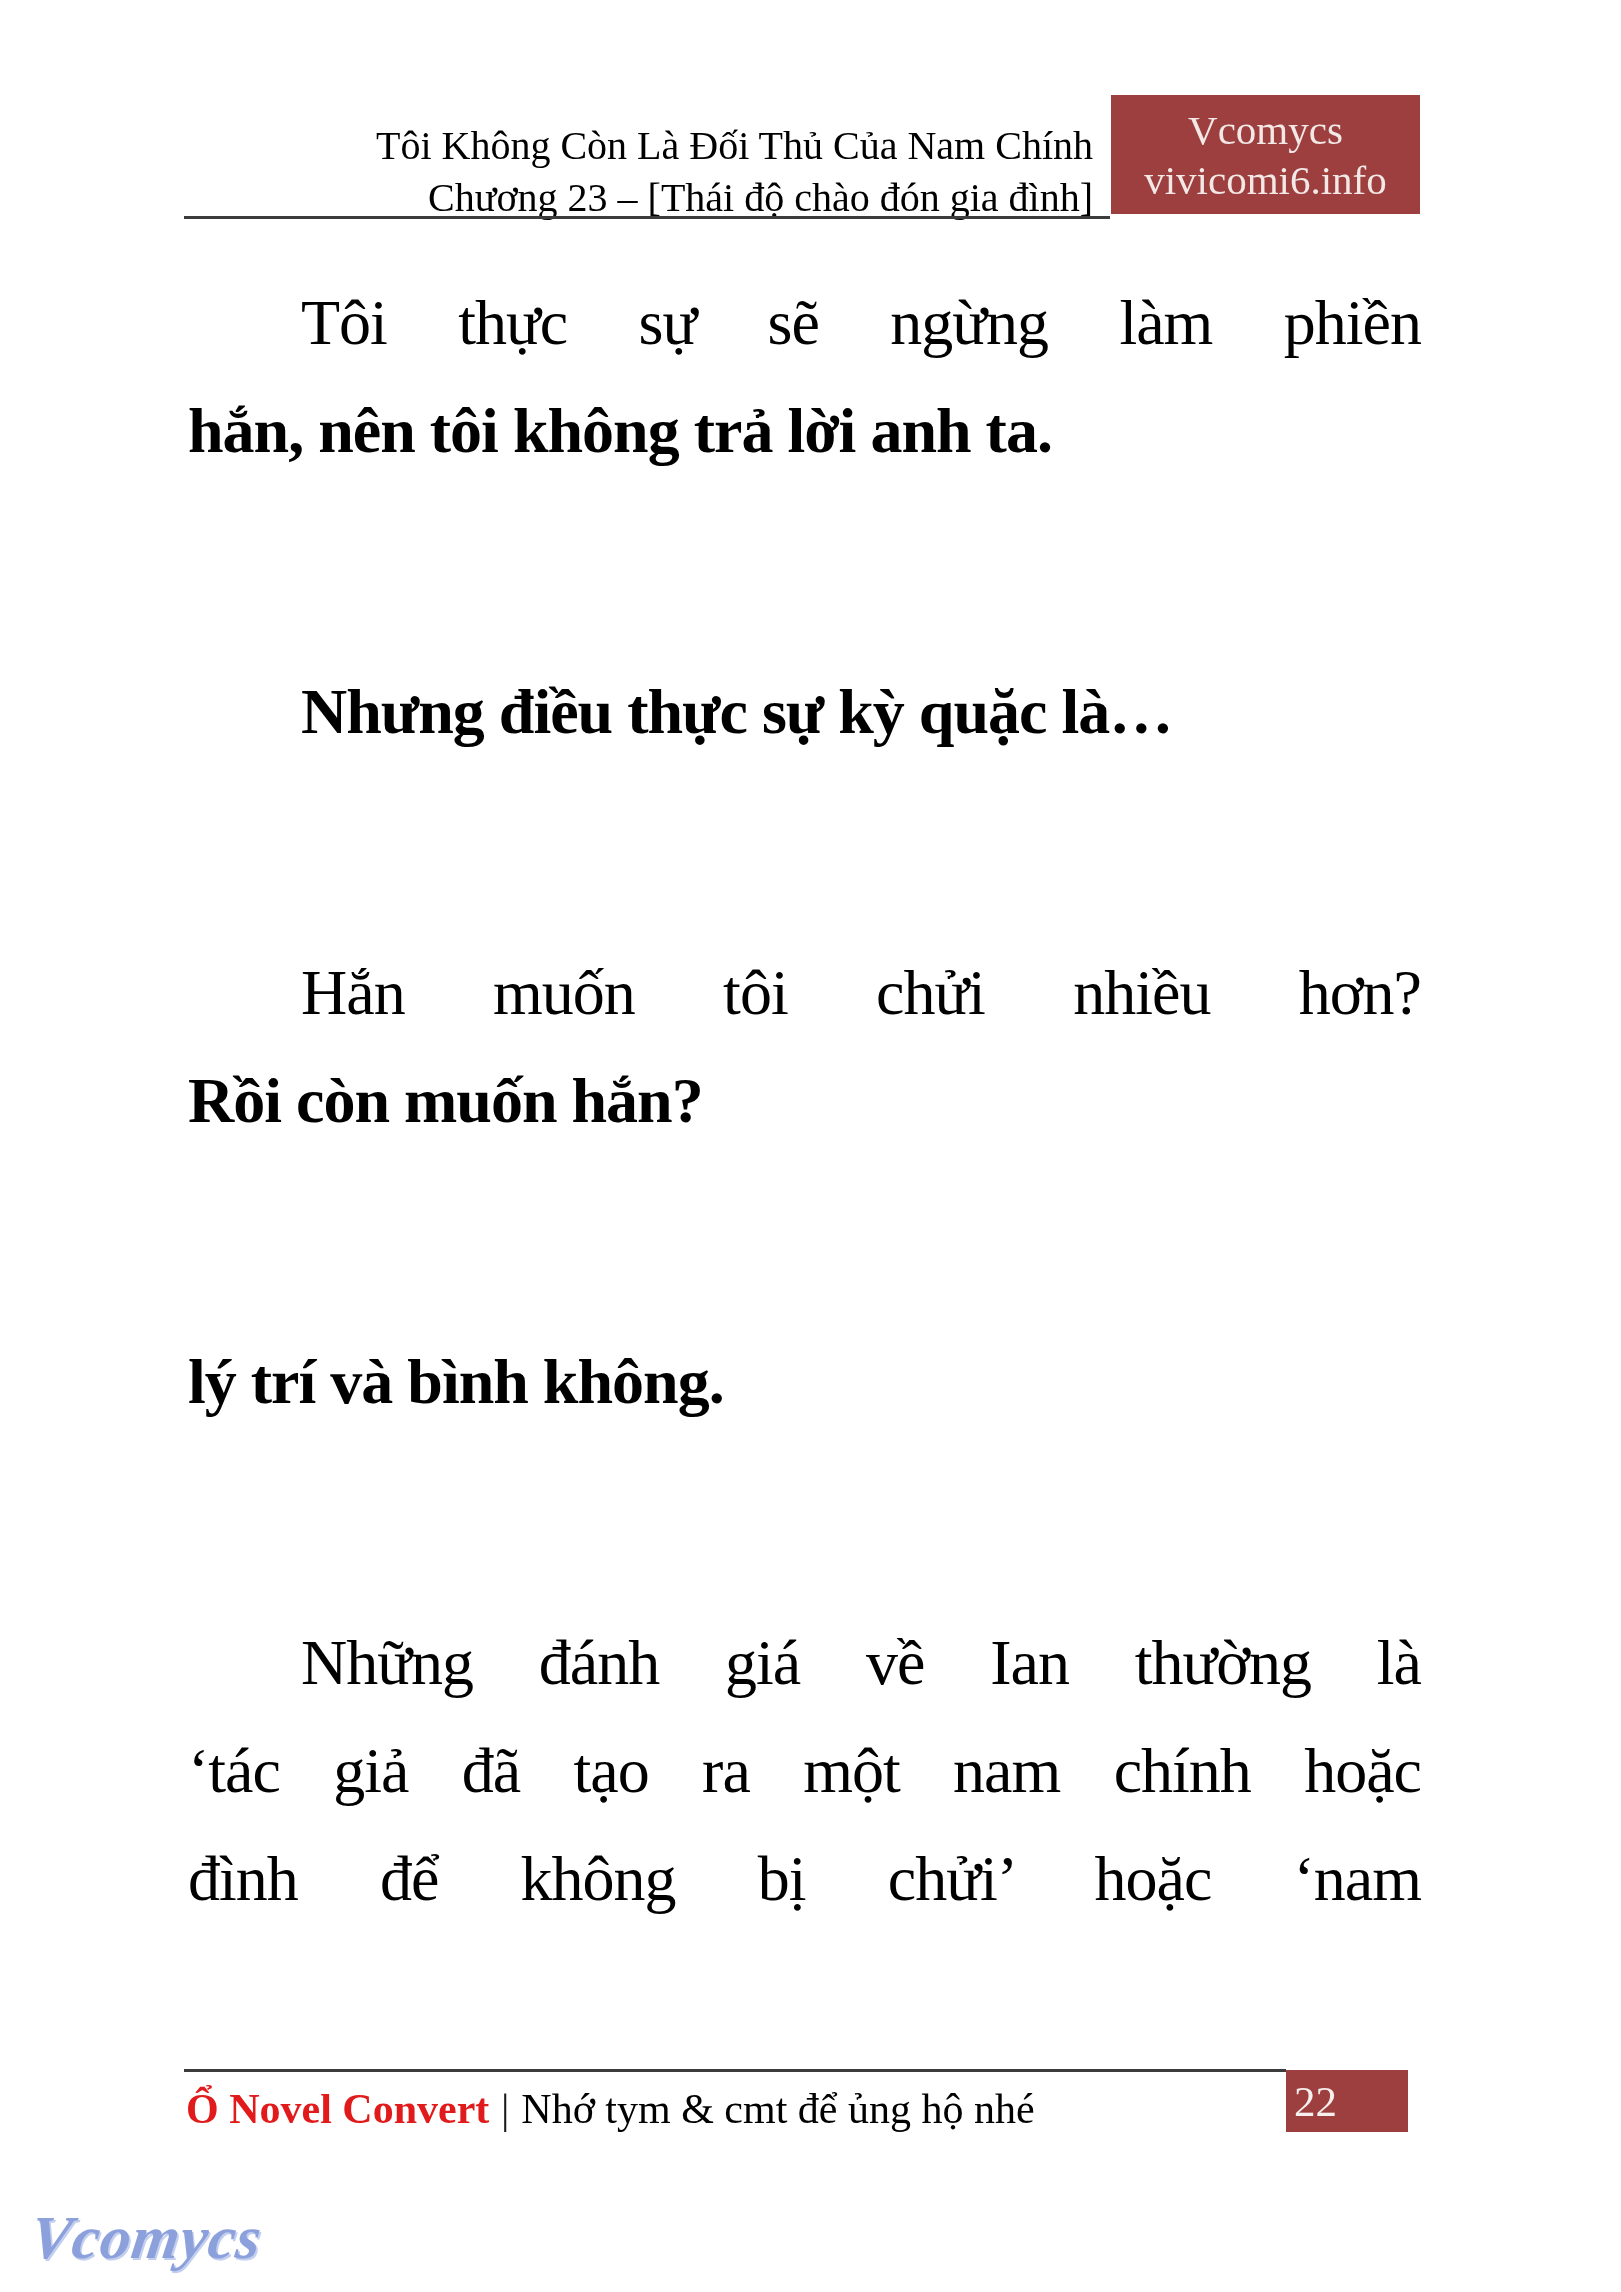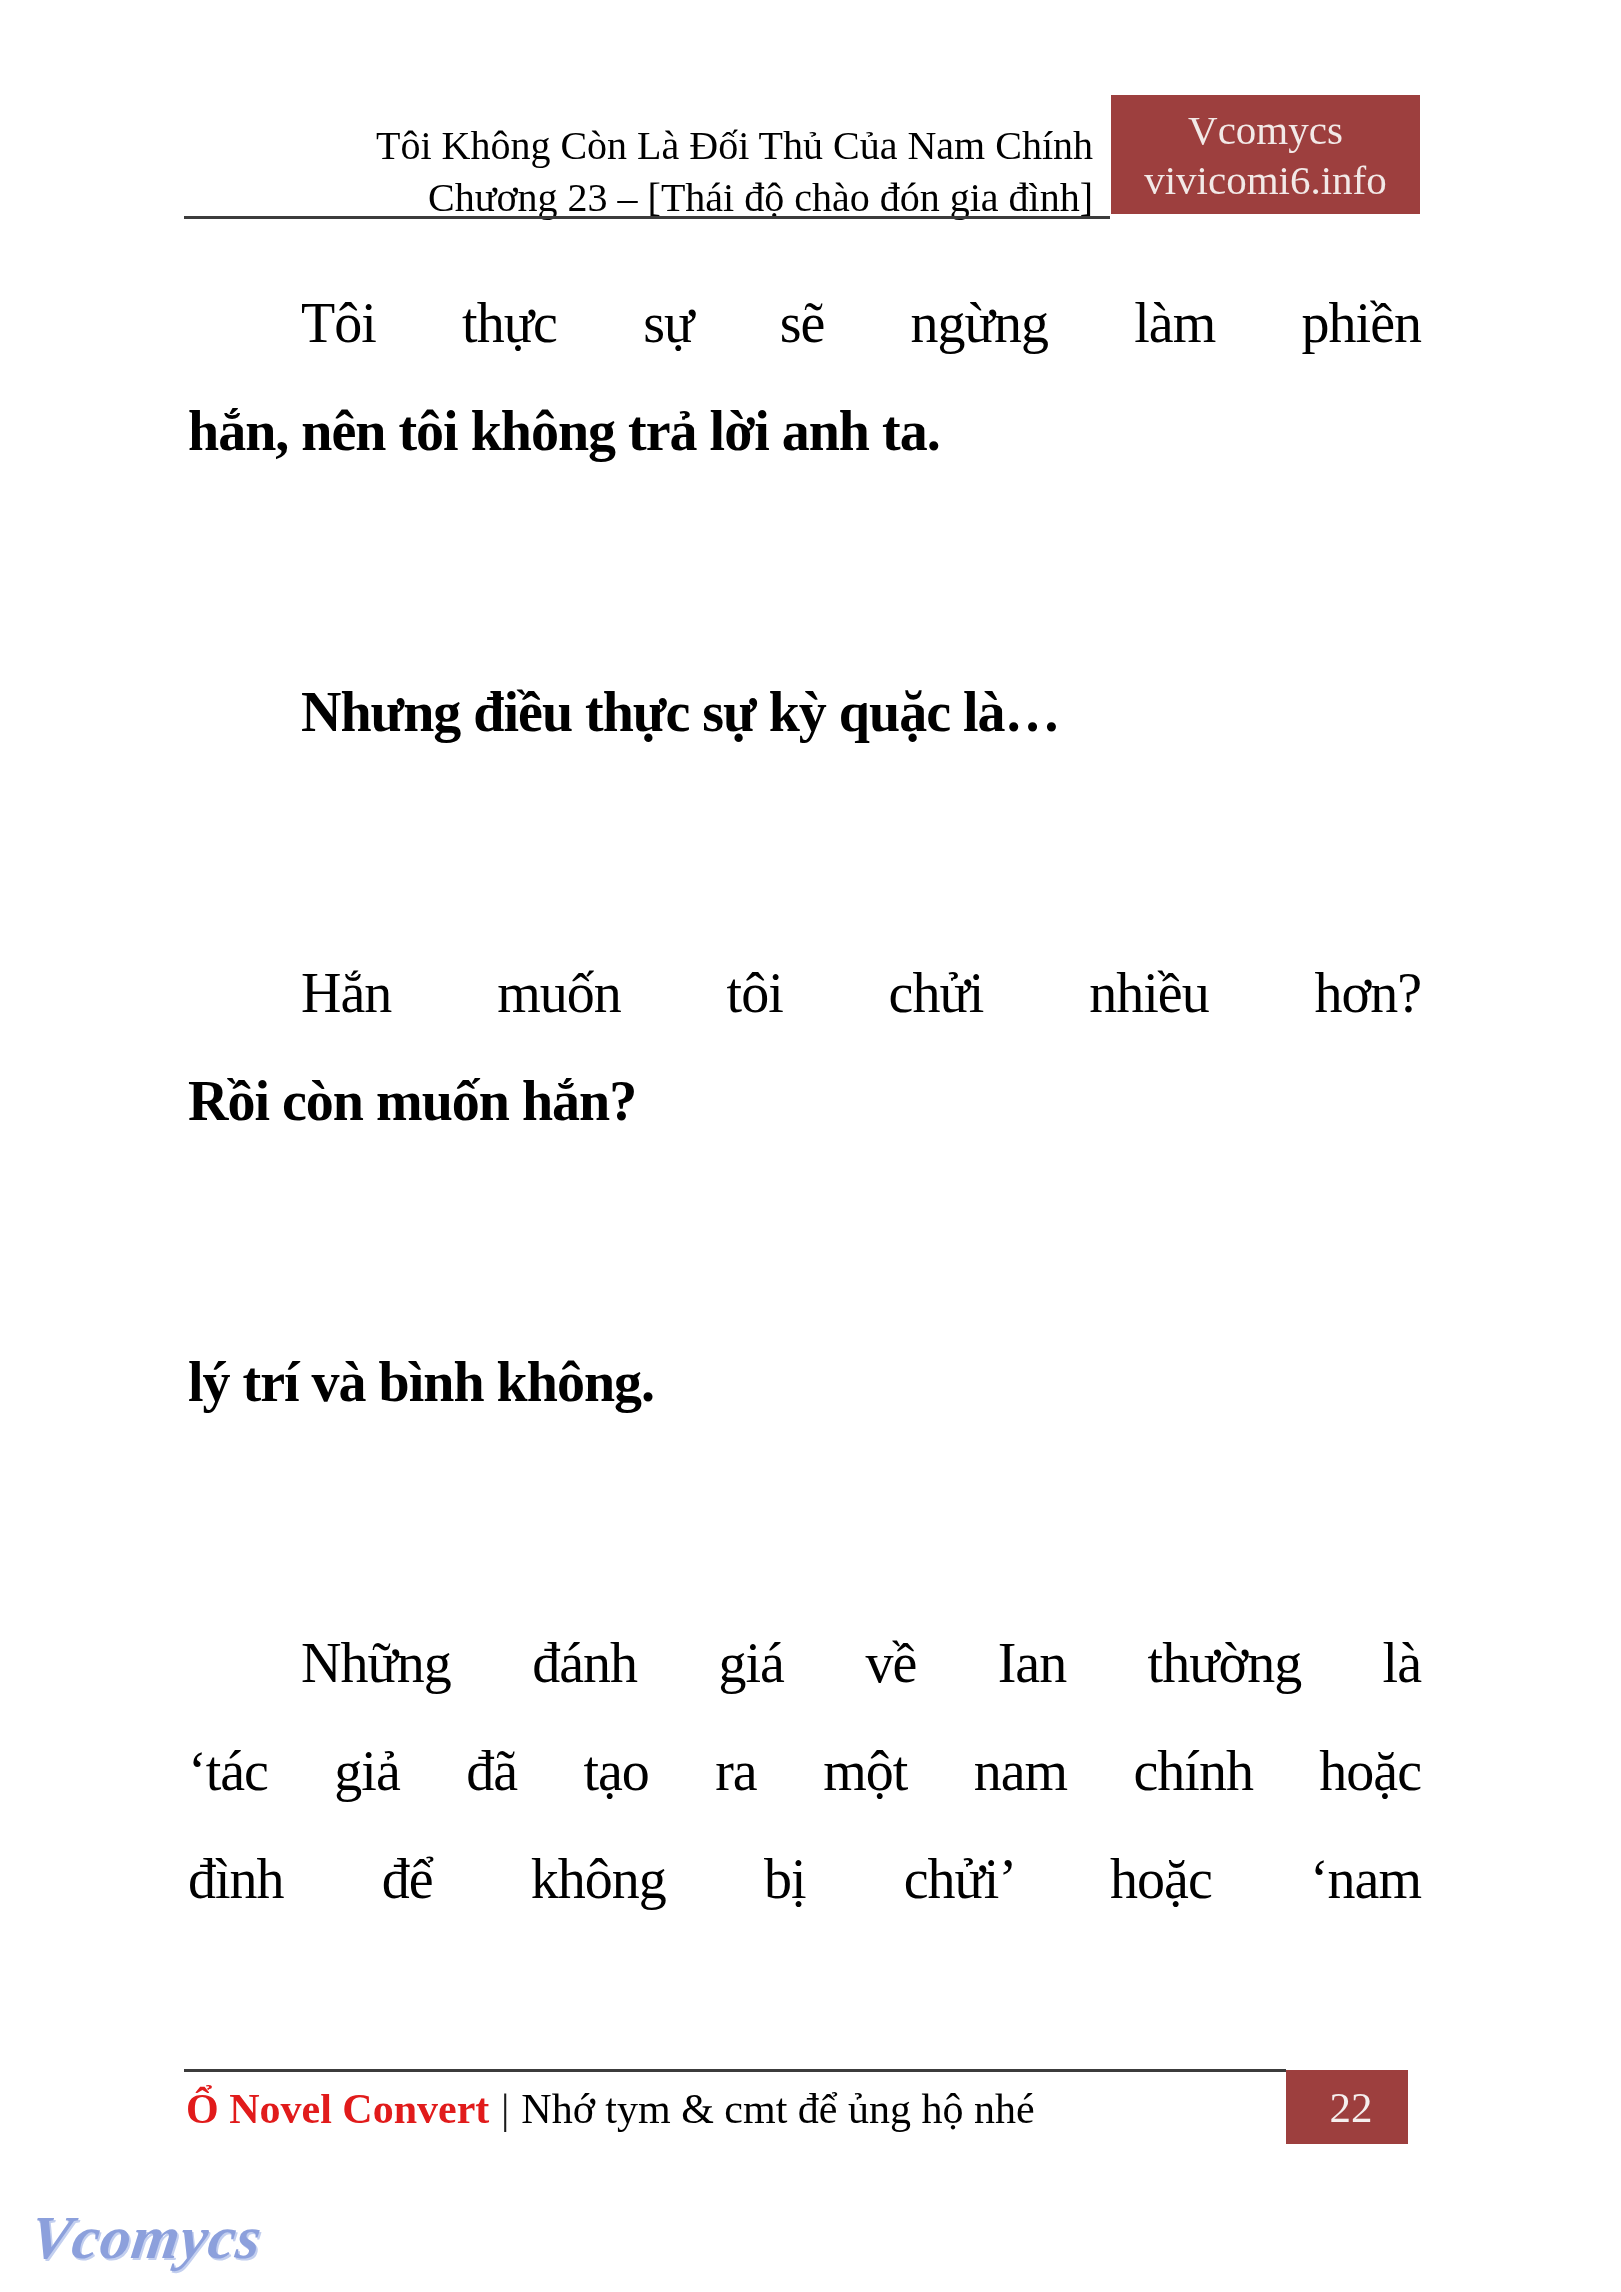--- a/index.html
+++ b/index.html
@@ -49,21 +49,21 @@
     height: 2.9px;
     background: #3c3c3c;
   }
 
   
   .body-text {
     position: absolute;
     left: 188px;
     top: 240px;
     width: 1233px;
-    font-size: 56px;
+    font-size: 64px;
     line-height: 108px;
     letter-spacing: -1px;
     color: #000000;
   }
   .para { margin: 0 0 173px 0; }
   .para:first-child { margin-top: 29px; }
   .line { text-align: justify; text-align-last: justify; }
   .line.last { text-align-last: left; font-weight: bold; }
   .line.first { text-indent: 113px; }
 
@@ -87,26 +87,26 @@
     white-space: nowrap;
     color: #000000;
   }
   .f-brand { color: #e11b1b; font-weight: bold; }
   .f-sep { padding: 0 11.8px; color: #1a1a1a; }
   .page-num-box {
     position: absolute;
     left: 1286px;
     top: 2070px;
     width: 122px;
-    height: 74px;
+    height: 62px;
     background: #9d3f3e;
     color: #f5efee;
     display: flex;
     align-items: center;
-    justify-content: center;
+    justify-content: flex-start;
     font-size: 43px;
     padding-left: 8px;
   }
 
   
   .watermark {
     position: absolute;
     left: 31px;
     top: 2203px;
     font-size: 61px;

